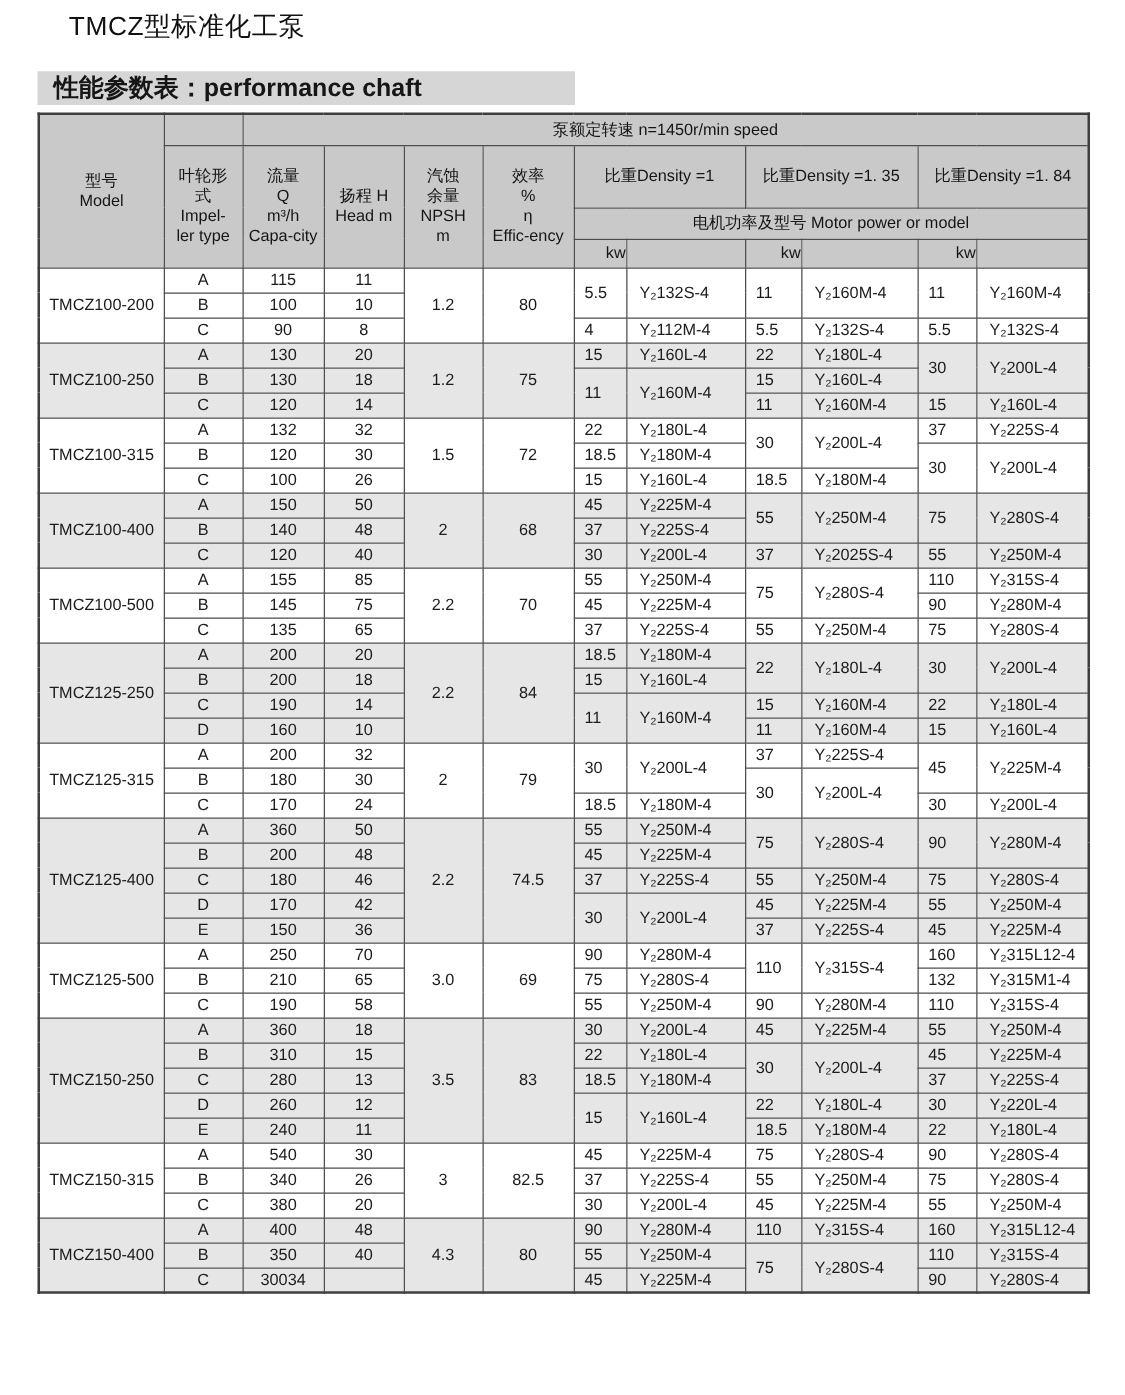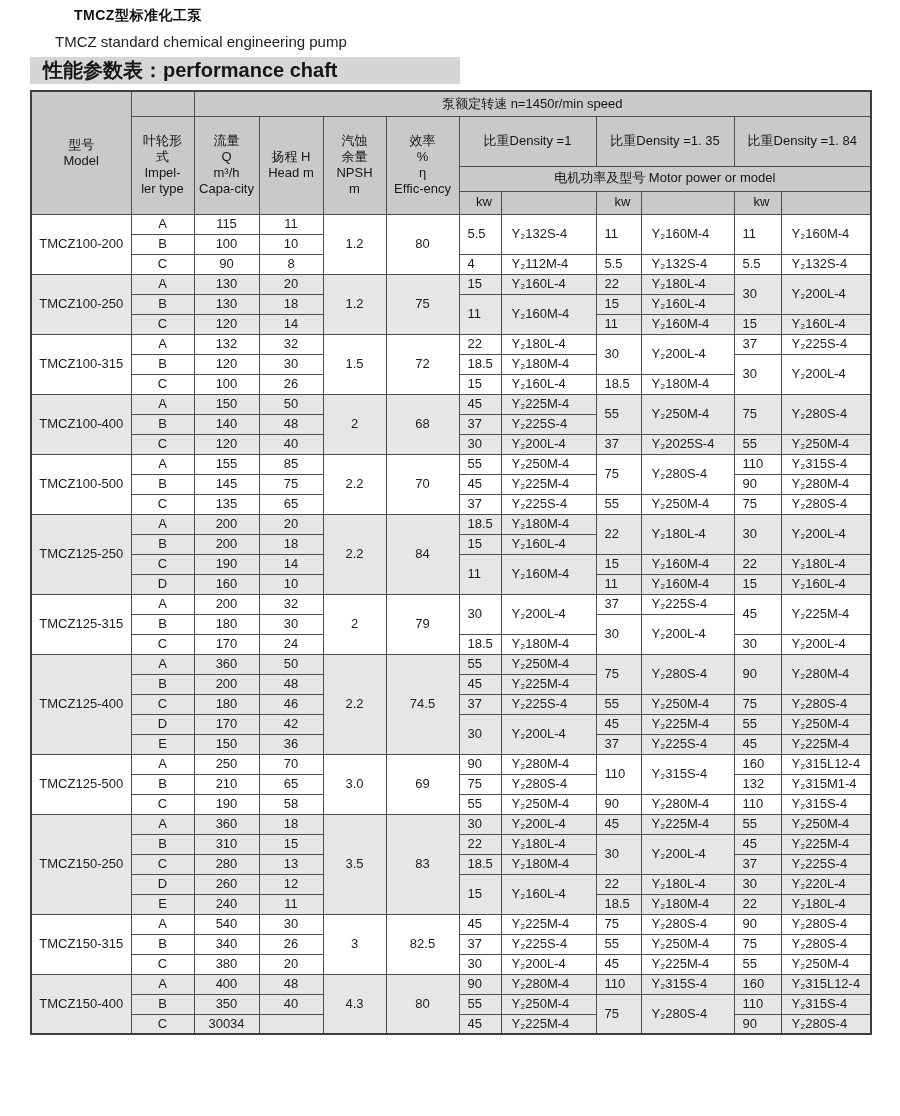--- a/index.html
+++ b/index.html
@@ -6,21 +6,21 @@
   html, body { background: #ffffff; }
   body {
     width: 900px; height: 1116px;
     font-family: "Liberation Sans", "DejaVu Sans", sans-serif;
     color: #1c1c1c;
     position: relative;
   }
   .page { position: absolute; left: 0; top: 0; width: 900px; height: 1116px; background: #fff; }
   .title-cn {
     position: absolute; left: 55px; top: 7px;
-    font-size: 14px; font-weight: bold; letter-spacing: 0.5px; color: #111; margin-left: 19px;
+    font-size: 21px; font-weight: normal; letter-spacing: 0.5px; color: #111;
   }
   .title-en {
     position: absolute; left: 55px; top: 33px;
     font-size: 15px; color: #222;
   }
   .banner {
     position: absolute; left: 30px; top: 57px; width: 430px; height: 27px;
     background: #d6d6d6;
     display: flex; align-items: center;
     padding-left: 13px;
@@ -42,33 +42,32 @@
     background: #c9c9c9;
     font-weight: normal;
     white-space: pre-line;
     text-align: center;
     line-height: 1.25;
     color: #151515;
   }
   tr.h1 th { height: 25px; }
   tr.h2 th { height: 50px; }
   tr.h3 th { height: 25px; }
-  tr.h4 th { height: 23px; text-align: center; padding-left: 8px; }
+  tr.h4 th { height: 23px; text-align: right; padding-left: 8px; }
   th.al { text-align: left; }
   tbody td { height: 20px; text-align: center; background: #ffffff; line-height: 1.1; }
   tbody td.shaded { background: #e6e6e6; }
   tbody td.kw { text-align: left; padding-left: 8px; }
   tbody td.motor { text-align: left; padding-left: 10px; }
 </style>
 </head>
 <body>
 
 <div class="page">
   <div class="title-cn">TMCZ型标准化工泵</div>
-  <div class="title-en">TMCZ standard chemical engineering pump</div>
   <div class="banner">性能参数表：performance chaft</div>
 
   <table class="perf">
     <colgroup>
       <col style="width:100px">
         <col style="width:63px">
         <col style="width:65px">
       <col style="width:64px">
         <col style="width:63px">
         <col style="width:73px">

